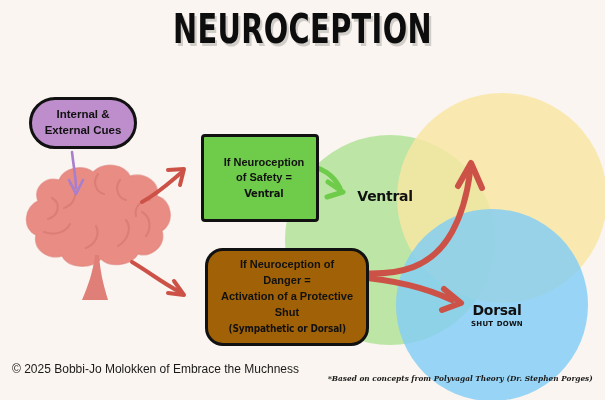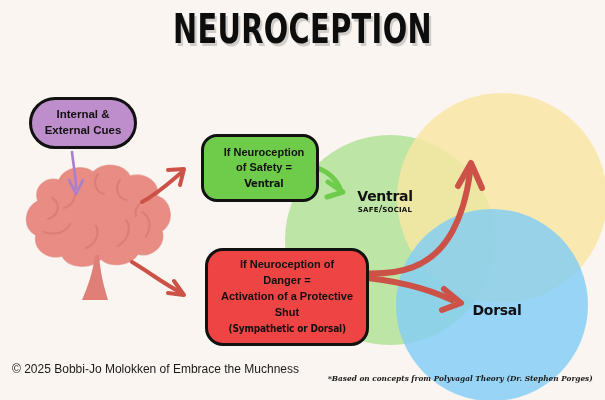--- a/index.html
+++ b/index.html
@@ -51,27 +51,27 @@
     border:3px solid #111;
     display:flex;align-items:center;justify-content:center;
     text-align:center;font-weight:bold;color:#111;
   }
   #box-cues{
     left:14px;top:97px;width:108px;height:52px;
     background:#bd8ecb;border-radius:26px;
     font-size:11.5px;line-height:1.35;
   }
   #box-safety{
-    left:186px;top:134px;width:118px;height:68px;
-    background:#6fcb4a;border-radius:16px;
+    left:186px;top:134px;width:118px;height:88px;
+    background:#6fcb4a;border-radius:4px;
     font-size:11px;line-height:1.42;padding-left:8px;
   }
   #box-danger{
     left:190px;top:248px;width:164px;height:98px;
-    background:#ef4444;border-radius:18px;
+    background:#a16207;border-radius:18px;
     font-size:11px;line-height:1.45;
   }
   .cond{
     font-family:"DejaVu Sans", sans-serif;
     font-weight:bold;letter-spacing:-0.2px;
     display:inline-block;transform:scaleX(0.9);
   }
   .b-inner{padding:0 6px;}
 
   
@@ -195,25 +195,25 @@
     </div>
   </div>
 
   <div class="layer" id="text-layer" style="pointer-events:none;">
 
     <div id="title">NEUROCEPTION</div>
 
 
     <div class="venn-label" id="label-ventral">
       <span class="big">Ventral</span>
-      <span class="small sc">Safe/Social</span>
     </div>
 
 
     <div class="venn-label" id="label-dorsal">
       <span class="big">Dorsal</span>
+      <span class="small sc">Shut Down</span>
     </div>
 
     <div id="footer-left">© 2025 Bobbi-Jo Molokken of Embrace the Muchness</div>
     <div id="footer-right">*Based on concepts from Polyvagal Theory (Dr. Stephen Porges)</div>
   </div>
 
 </div>
 
 </body></html>

